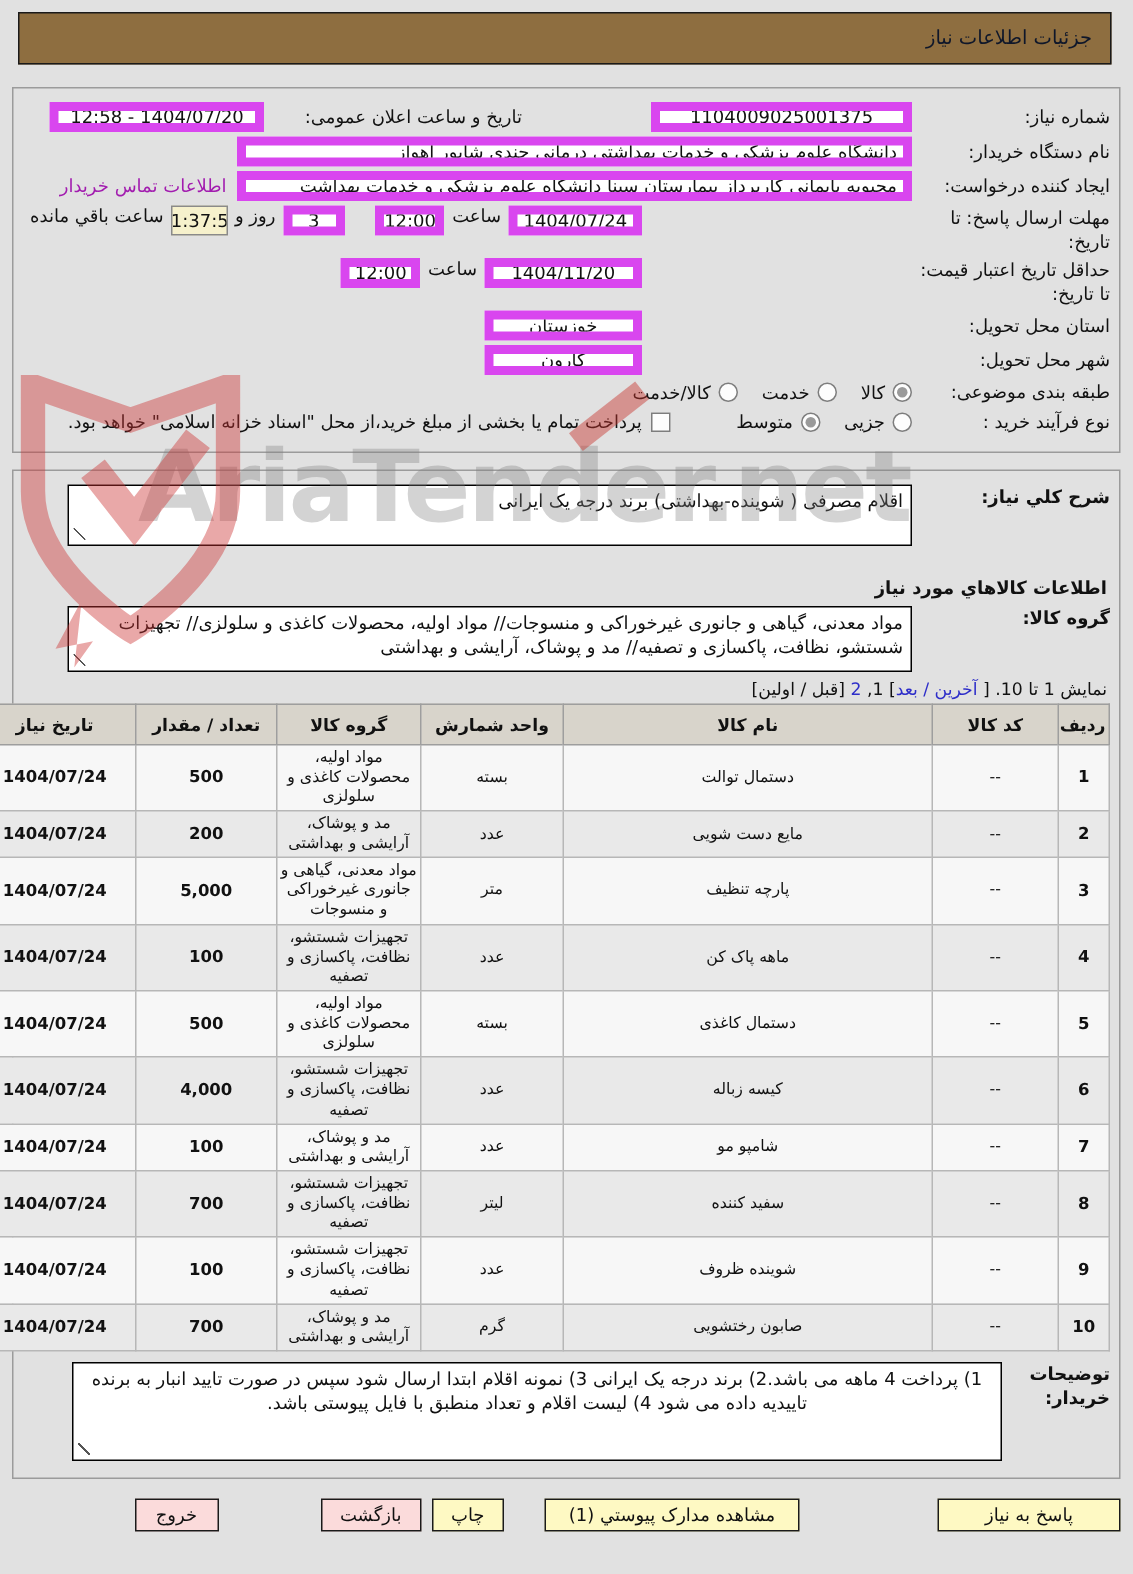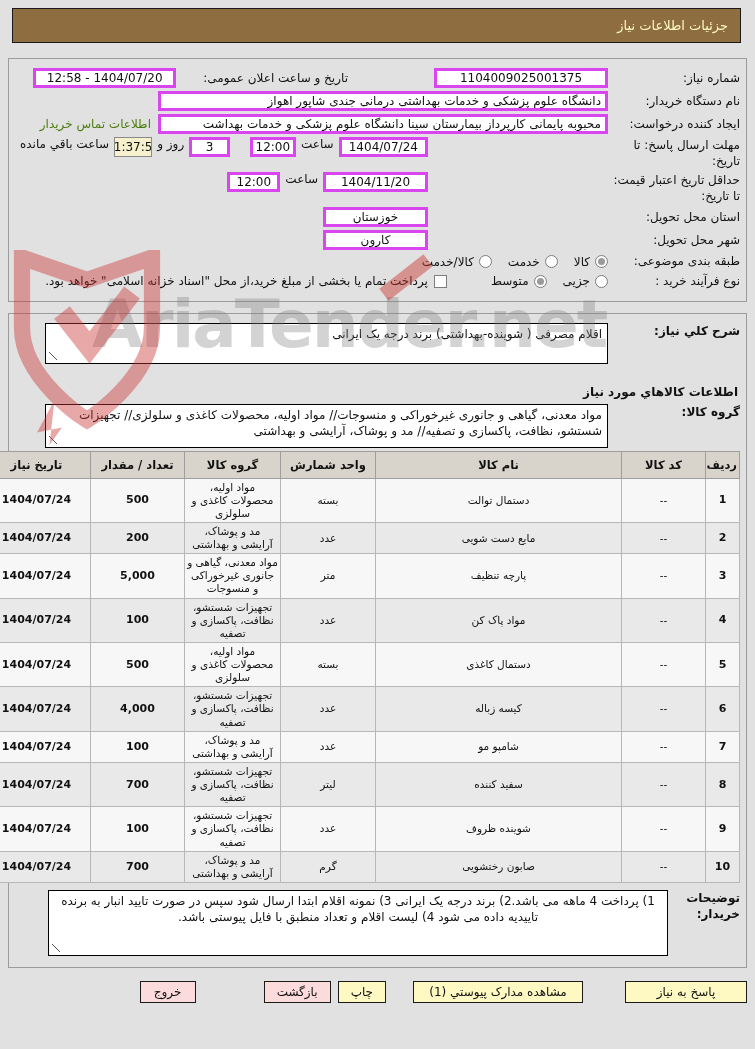--- a/index.html
+++ b/index.html
@@ -1,40 +1,40 @@
 <!DOCTYPE html>
 <html lang="fa" dir="rtl"><head>
 <meta charset="utf-8">
 <style>
   html,body{margin:0;padding:0;}
   body{width:755px;height:1049px;overflow:hidden;background:#e1e1e1;
        font-family:"DejaVu Sans","Liberation Sans",sans-serif;font-size:12px;color:#111;}
   .page{position:relative;width:755px;height:1049px;direction:rtl;}
 
   .titlebar{margin:8px 14px 0 12px;height:33px;background:#8E6E40;border:1px solid #1a1a1a;
-            display:flex;align-items:center;padding:0 12px;color:#fef9c3;font-size:13px;}
+            display:flex;align-items:center;padding:0 12px;color:#0f172a;font-size:13px;}
 
   .panel{margin:0 8px;border:1px solid #9b9b9b;background:#e1e1e1;padding:6px 6px 8px 6px;box-sizing:border-box;}
   .p1{margin-top:15px;}
   .p2{margin-top:11px;}
 
   .frow{display:flex;align-items:center;margin:3px 0;}
   .frow.top{align-items:flex-start;}
   .flabel{width:132px;flex:none;line-height:1.3;padding-top:1px;}
   .b{font-weight:bold;}
 
-  .ibox{background:#fff;border:3px solid #d946ef;height:20px;display:flex;align-items:center;
+  .ibox{background:#fff;border:6px solid #d946ef;height:20px;display:flex;align-items:center;
         box-sizing:border-box;padding:0 4px;overflow:hidden;white-space:nowrap;}
   .c{justify-content:center;}
   .w154{width:174px;}.w143{width:143px;}.w450{width:450px;}.w105{width:105px;}
   .w53{width:53px;}.w46{width:46px;}.w44{width:44px;}
   .g86{margin-right:86px;}.g27{margin-right:27px;}.g180{margin-right:180px;}.g20{margin-right:20px;}
   .lblsm{margin:0 5px;white-space:nowrap;}
   .yellow{background:#F6F1CC;border:1px solid #8a8a8a;}
-  .link{color:#4d7c0f;margin-right:7px;cursor:pointer;white-space:nowrap;}
+  .link{color:#a21caf;margin-right:7px;cursor:pointer;white-space:nowrap;}
 
   .opt{display:flex;align-items:center;margin-left:16px;white-space:nowrap;}
   .radio{width:11px;height:11px;border-radius:50%;border:1px solid #7d7d7d;background:#fdfdfd;
          display:inline-block;position:relative;margin-left:5px;flex:none;}
   .radio.checked::after{content:"";position:absolute;inset:2px;border-radius:50%;background:#9a9a9a;}
   .checkbox{width:11px;height:11px;border:1px solid #7d7d7d;background:#fdfdfd;display:inline-block;
             margin:0 28px 0 6px;flex:none;}
 
   .tbox{background:#fff;border:1px solid #000;position:relative;box-sizing:border-box;
         padding:2px 5px;line-height:1.35;overflow:hidden;}
@@ -54,21 +54,21 @@
   tbody tr:nth-child(odd) td{background:#f7f7f7;}
   tbody tr:nth-child(even) td{background:#e9e9e9;}
   td.bold{font-weight:bold;font-size:11px;}
 
   .footer{display:flex;align-items:center;margin:13px 8px 0 0;}
   .btn{border:1px solid #1a1a1a;padding:3px 12px;font-size:12px;white-space:nowrap;
        display:inline-flex;justify-content:center;cursor:pointer;box-sizing:border-box;}
   .green{background:#fef9c3;}
   .pink{background:#FBDBDB;}
   .bt0{min-width:122px;}
-  .bt1{min-width:170px;margin-right:42px;}
+  .bt1{min-width:170px;margin-right:92px;}
   .bt2{min-width:48px;margin-right:27px;}
   .bt3{min-width:60px;margin-right:7px;}
   .bt4{min-width:56px;margin-right:68px;}
 
   .wm-text{position:absolute;left:92px;top:278px;direction:ltr;font-size:66px;font-weight:bold;
            color:rgba(125,125,125,0.34);letter-spacing:-2px;white-space:nowrap;pointer-events:none;z-index:9;}
   .wm-logo{position:absolute;left:12px;top:242px;pointer-events:none;z-index:9;opacity:0.42;}
   .wm-slash{position:absolute;left:378px;top:262px;width:56px;height:15px;background:rgba(200,50,45,0.45);
             transform:rotate(-38deg);pointer-events:none;z-index:9;}
 </style>
@@ -173,20 +173,23 @@
     <div class="sechead">اطلاعات كالاهاي مورد نياز</div>
 
     <div class="frow top">
       <div class="flabel b">گروه کالا:</div>
       <div class="tbox groupbox">
         <span>مواد معدنی، گیاهی و جانوری غیرخوراکی و منسوجات// مواد اولیه، محصولات کاغذی و سلولزی// تجهیزات شستشو، نظافت، پاکسازی و تصفیه// مد و پوشاک، آرایشی و بهداشتی</span>
         <span class="rh"></span>
       </div>
     </div>
 
+    <span class="pg">
+      <span>نمایش 1 تا 10. [ </span><span class="blue">آخرین / بعد</span><span>] </span><span dir="ltr"><span class="blue">2</span><span> ,</span><span>1</span></span><span> [قبل / اولین]</span>
+    </span>
 
     <table>
       <colgroup>
           <col style="width:34px">
           <col style="width:84px">
           <col style="width:246px">
           <col style="width:95px">
           <col style="width:96px">
           <col style="width:94px">
           <col style="width:108px">
@@ -226,21 +229,21 @@
           <td>--</td>
           <td>پارچه تنظیف</td>
           <td>متر</td>
           <td>مواد معدنی، گیاهی و جانوری غیرخوراکی و منسوجات</td>
           <td class="bold">5,000</td>
           <td class="bold">1404/07/24</td>
         </tr>
         <tr>
           <td class="bold">4</td>
           <td>--</td>
-          <td>مواد پاک کن</td>
+          <td>ماهه پاک کن</td>
           <td>عدد</td>
           <td>تجهیزات شستشو، نظافت، پاکسازی و تصفیه</td>
           <td class="bold">100</td>
           <td class="bold">1404/07/24</td>
         </tr>
         <tr>
           <td class="bold">5</td>
           <td>--</td>
           <td>دستمال کاغذی</td>
           <td>بسته</td>

